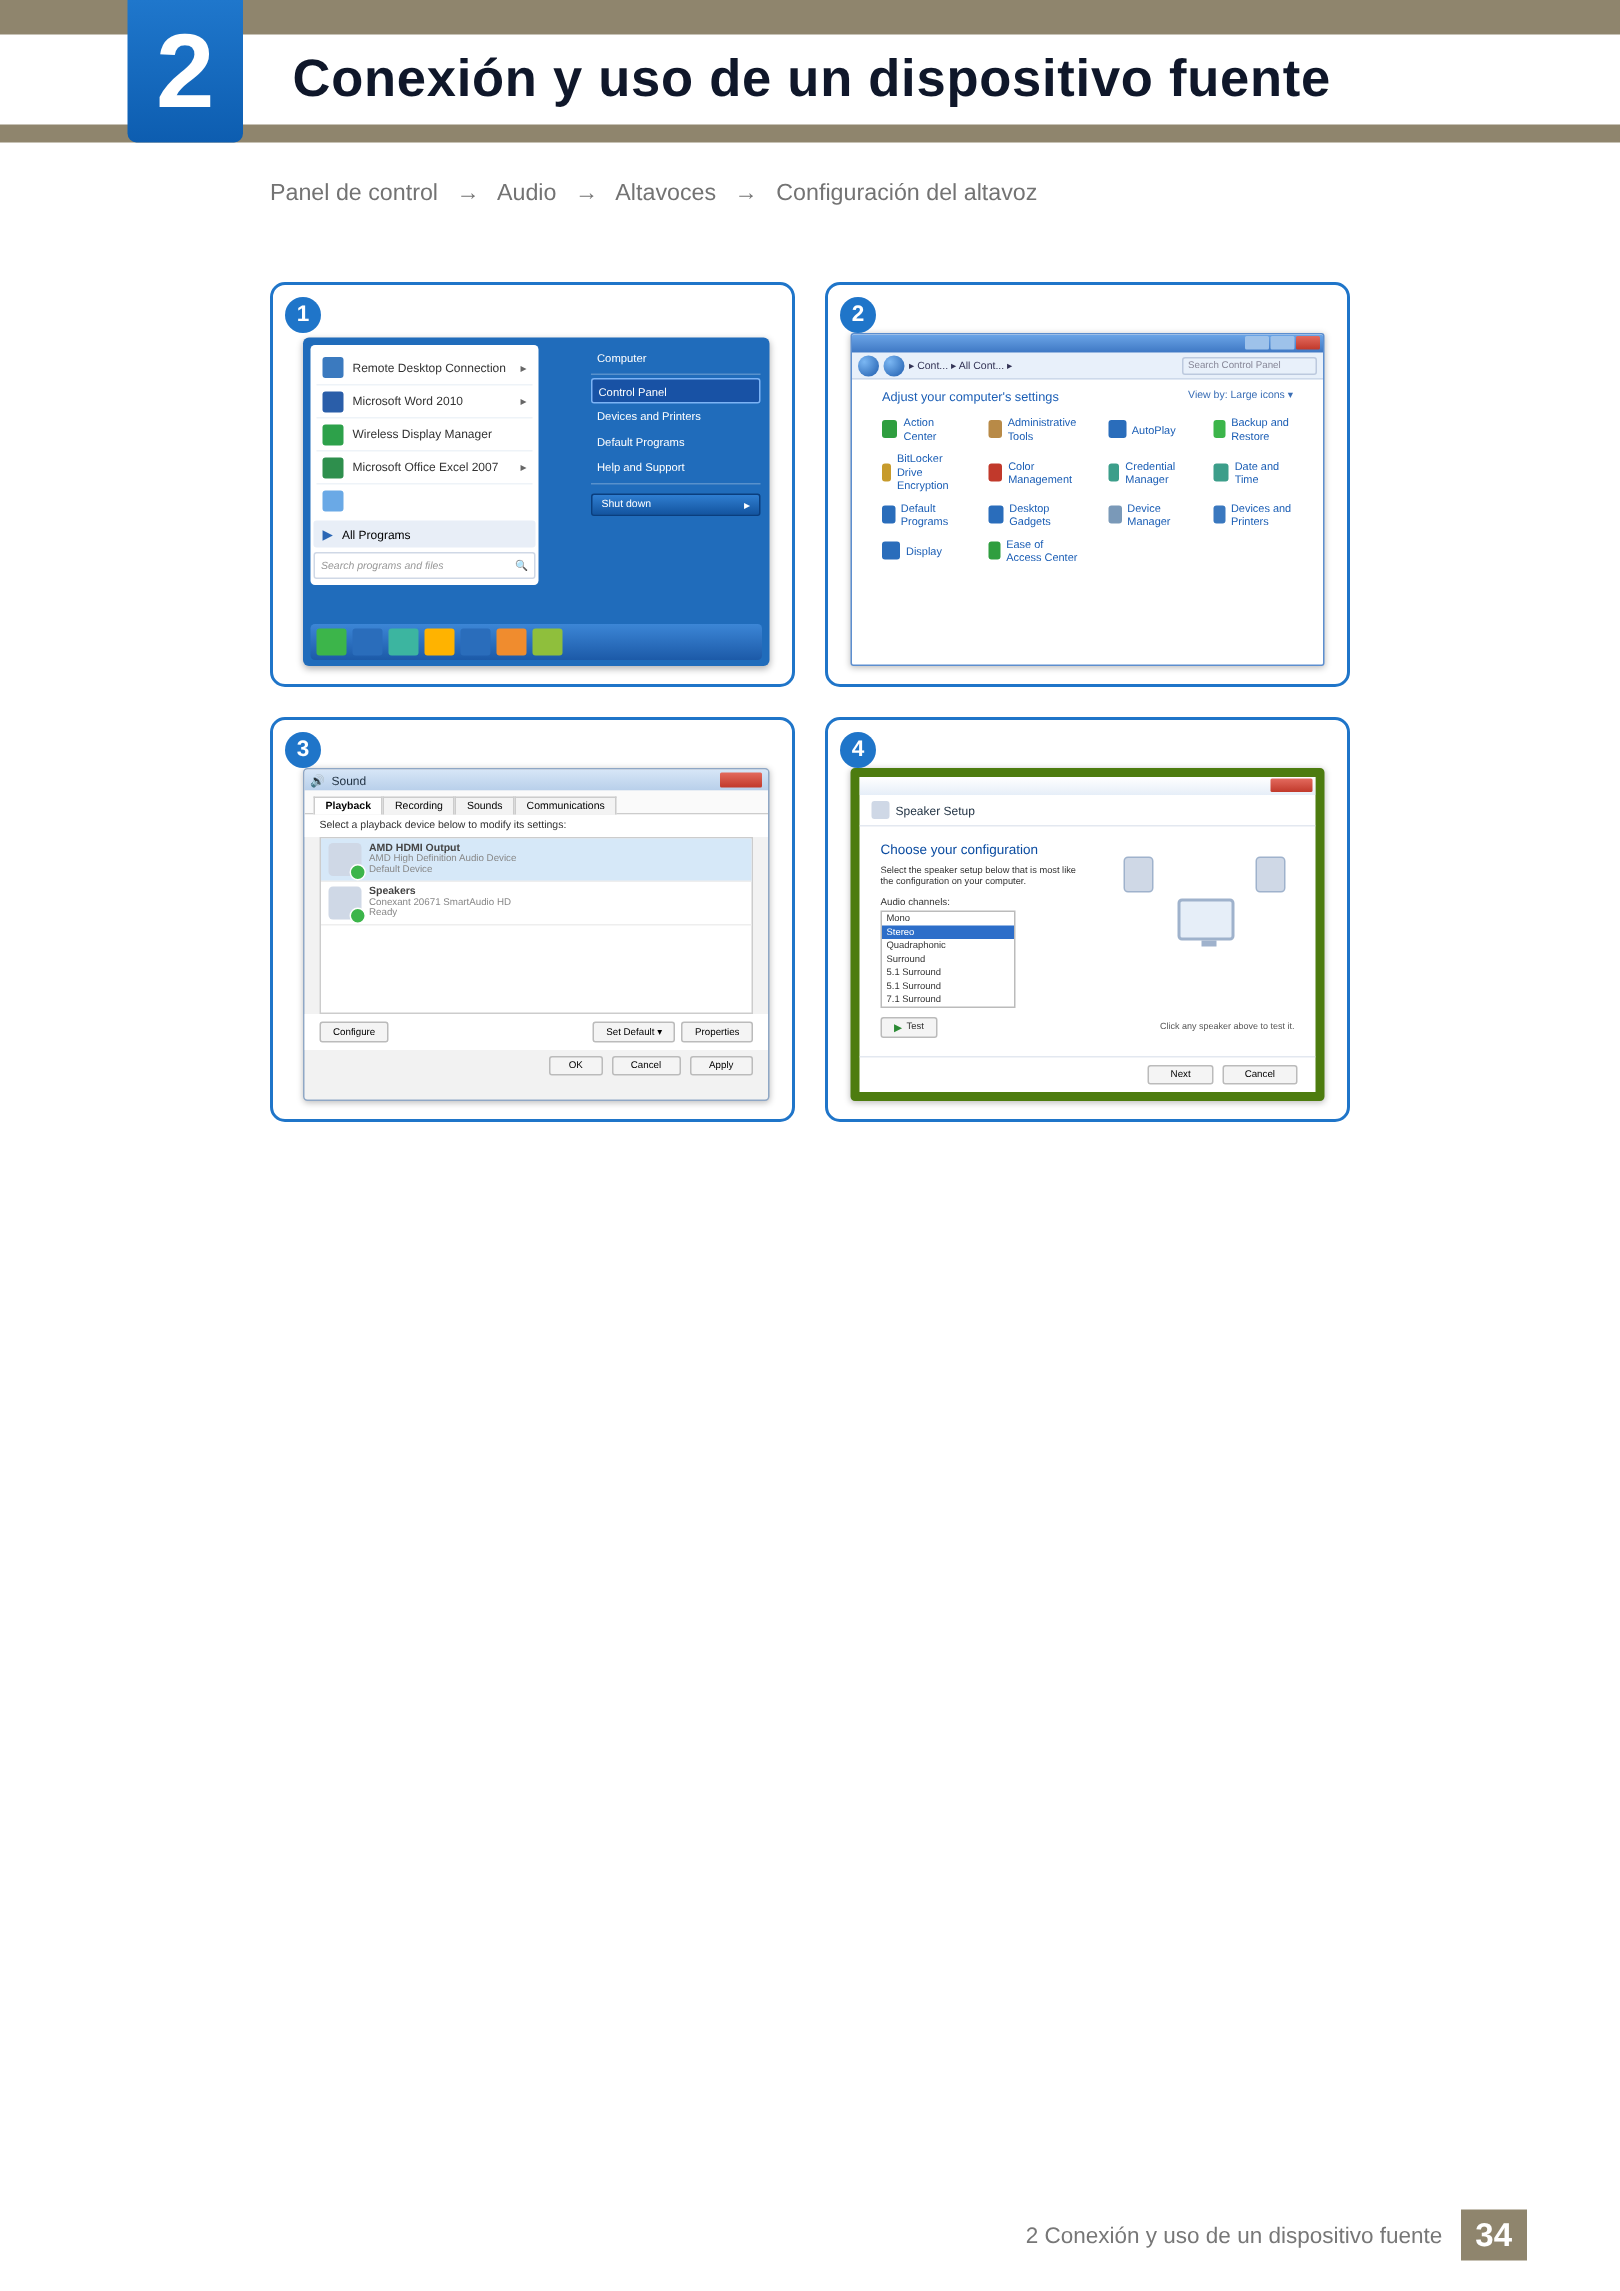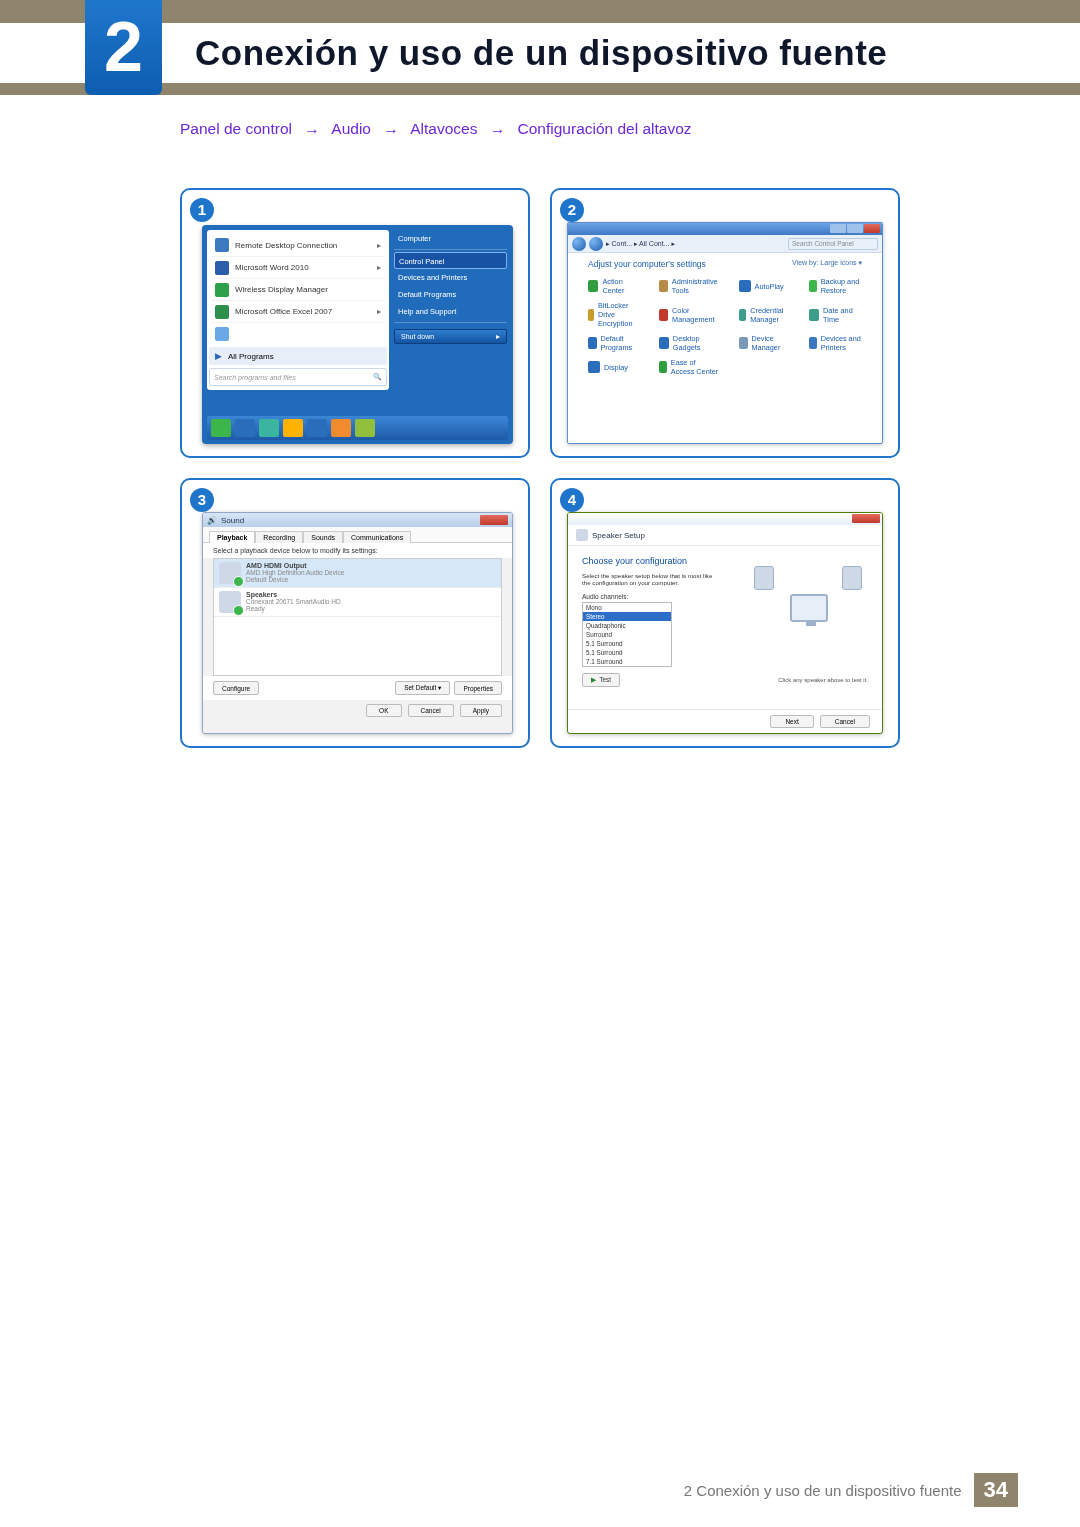--- a/index.html
+++ b/index.html
@@ -12,36 +12,36 @@
   .chapter-badge { position:absolute; left:85px; top:0; width:77px; height:95px;
     background:linear-gradient(#1f77cc,#0d5db0); color:#fff; font-size:70px; font-weight:bold;
     text-align:center; line-height:95px; border-radius:0 0 6px 6px; }
   .chapter-title { position:absolute; left:195px; top:23px; height:48px; line-height:60px;
     font-size:35px; color:#0f172a; font-weight:bold; letter-spacing:.5px; }
 
   
   .section-heading { margin:100px 0 0 180px; font-size:20px; color:#1f75c9; font-weight:bold; }
 
   
-  .breadcrumb { margin:25px 0 0 180px; font-size:15.5px; color:#6d28d9; }
+  .breadcrumb { margin:25px 0 0 180px; font-size:15.5px; color:#737373; }
   .arrow { margin:0 8px; }
 
   
   .grid { margin:50px 0 0 180px; width:720px; display:grid; grid-template-columns:1fr 1fr;
     grid-template-rows:270px 270px; gap:20px; }
   .panel { border:2px solid #1f75c9; border-radius:10px; position:relative; background:#fff;
     overflow:hidden; }
   .step-badge { position:absolute; left:8px; top:8px; width:24px; height:24px; border-radius:50%;
     background:#1f75c9; color:#fff; font-size:15px; font-weight:bold; text-align:center;
     line-height:24px; z-index:10; }
 
   
   .p1-inner { position:absolute; left:20px; right:15px; top:35px; bottom:12px; background:#206cbb;
     border-radius:4px; box-shadow:0 2px 5px rgba(0,0,0,.3); }
-  .p1-left { position:absolute; left:5px; top:5px; width:182px; background:#fff; border-radius:3px;
+  .p1-left { position:absolute; left:5px; top:5px; width:152px; background:#fff; border-radius:3px;
     padding:4px; }
   .p1-item { display:flex; align-items:center; height:22px; font-size:8px; color:#333;
     border-top:1px solid #eef3f8; padding:0 4px; position:relative; }
   .p1-item:first-child { border-top:none; }
   .p1-item .ico { width:14px; height:14px; margin-right:6px; border-radius:2px; }
   .p1-chevron { margin-left:auto; font-size:8px; color:#666; }
   .p1-all { background:#e8eef7; margin:3px -2px 0; padding:4px 6px; font-size:8px;
     display:flex; align-items:center; border-radius:2px; }
   .p1-all .tri { color:#2a66b5; margin-right:6px; font-size:9px; }
   .p1-search { margin:3px -2px 0; border:1px solid #cfd8e6; border-radius:2px; height:18px;
@@ -112,21 +112,21 @@
   .p3-brow { padding:5px 10px; display:flex; gap:4px; font-size:7px; background:#fff; }
   .p3-brow button { font-size:6.5px; padding:2px 8px; border:1px solid #bbb; background:#f4f4f4;
     border-radius:2px; }
   .p3-brow .sp { flex:1; }
   .p3-bot { padding:4px 10px; display:flex; justify-content:flex-end; gap:6px; font-size:7px; }
   .p3-bot button { font-size:6.5px; padding:2px 12px; border:1px solid #bbb; background:#f4f4f4;
     border-radius:2px; }
 
   
   .p4-win { position:absolute; left:15px; right:15px; top:32px; bottom:12px;
-    border:1px solid #4d7c0f; border-radius:3px; box-shadow:0 1px 4px rgba(0,0,0,.25);
+    border:6px solid #4d7c0f; border-radius:3px; box-shadow:0 1px 4px rgba(0,0,0,.25);
     background:#fff; overflow:hidden; }
   .p4-title { height:12px; background:linear-gradient(#fff,#e6eef8); position:relative; }
   .p4-title .cls { position:absolute; right:2px; top:1px; width:28px; height:9px;
     background:linear-gradient(#e36a5e,#c1392b); border-radius:1px; }
   .p4-sub { padding:4px 8px; font-size:8px; color:#234; display:flex; align-items:center; gap:4px;
     border-bottom:1px solid #e3e8f0; }
   .p4-sub .sico { width:12px; height:12px; background:#cfd8e6; border-radius:2px; }
   .p4-body { padding:10px 14px; font-size:7px; color:#333; position:relative; height:165px; }
   .p4-h { color:#0b4ca1; font-size:9px; margin-bottom:6px; }
   .p4-desc { font-size:6.2px; color:#333; width:140px; line-height:1.2; }

